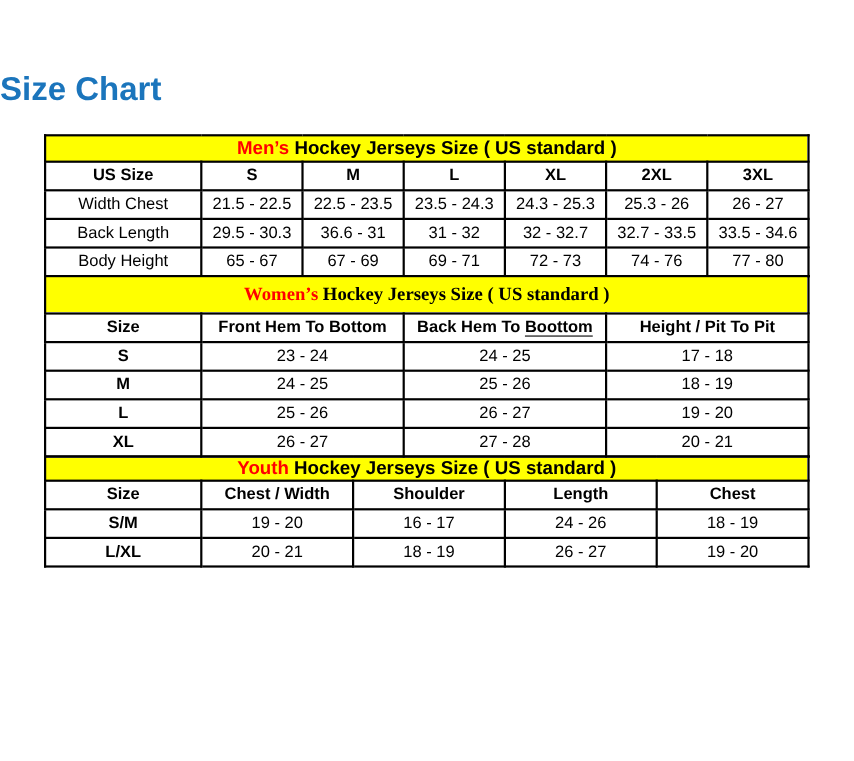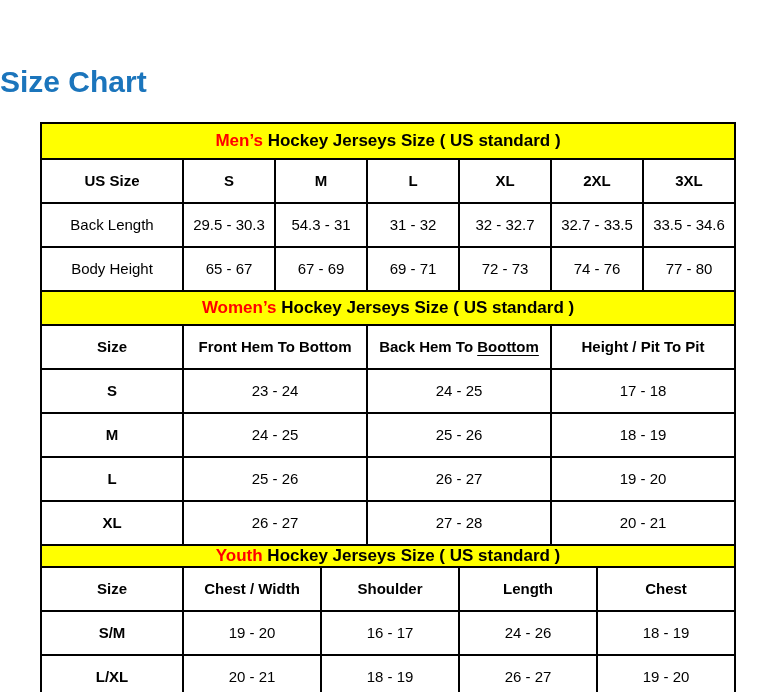--- a/index.html
+++ b/index.html
@@ -31,25 +31,25 @@
     text-align:center;vertical-align:middle;
     padding:0 2px;font-size:15px;line-height:1.15;
     overflow:hidden;white-space:nowrap;
   }
   td{font-weight:normal;}
   th{font-weight:bold;}
   .band{
     background:var(--band-yellow,#FFFF00);
     font-size:17px;font-weight:bold;
   }
-  .band-mens{height:36px;}
-  .band-womens{height:34px;}
+  .band-mens{height:24px;}
+  .band-womens{height:34px;font-family:Liberation Serif, serif;}
   .band-youth{height:16px;}
   .hl{color:var(--accent-red,#FF0000);}
-  tr.r{height:44px;}
+  tr.r{height:26px;}
   .squiggle{
     text-decoration-line:underline;
     text-decoration-style:wavy;
     text-decoration-color:#d43a3a;
     text-decoration-thickness:1px;
     text-underline-offset:3px;
     text-decoration:underline;
   }
   col.c-label{width:142px;}
   col.c-m{width:92px;}
@@ -84,23 +84,32 @@
           <th>S</th>
           <th>M</th>
           <th>L</th>
           <th>XL</th>
           <th>2XL</th>
           <th>3XL</th>
         </tr>
       </thead>
       <tbody>
         <tr class="r">
+          <td>Width Chest</td>
+          <td>21.5 - 22.5</td>
+          <td>22.5 - 23.5</td>
+          <td>23.5 - 24.3</td>
+          <td>24.3 - 25.3</td>
+          <td>25.3 - 26</td>
+          <td>26 - 27</td>
+        </tr>
+        <tr class="r">
           <td>Back Length</td>
           <td>29.5 - 30.3</td>
-          <td>54.3 - 31</td>
+          <td>36.6 - 31</td>
           <td>31 - 32</td>
           <td>32 - 32.7</td>
           <td>32.7 - 33.5</td>
           <td>33.5 - 34.6</td>
         </tr>
         <tr class="r">
           <td>Body Height</td>
           <td>65 - 67</td>
           <td>67 - 69</td>
           <td>69 - 71</td>

